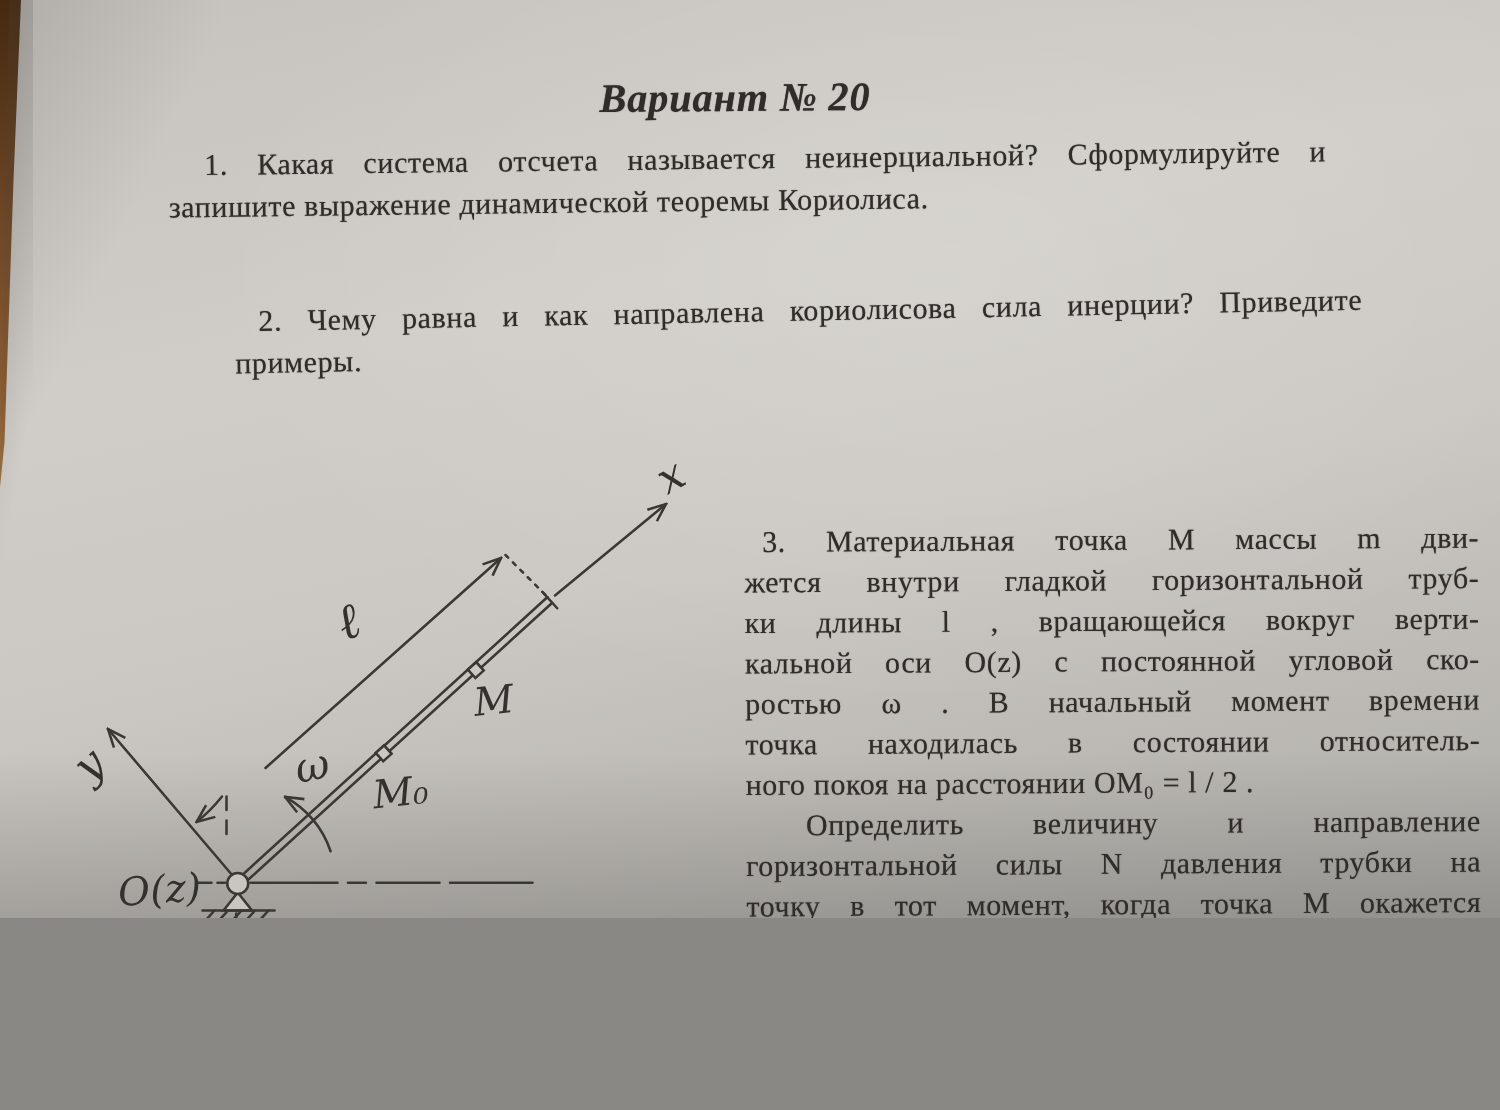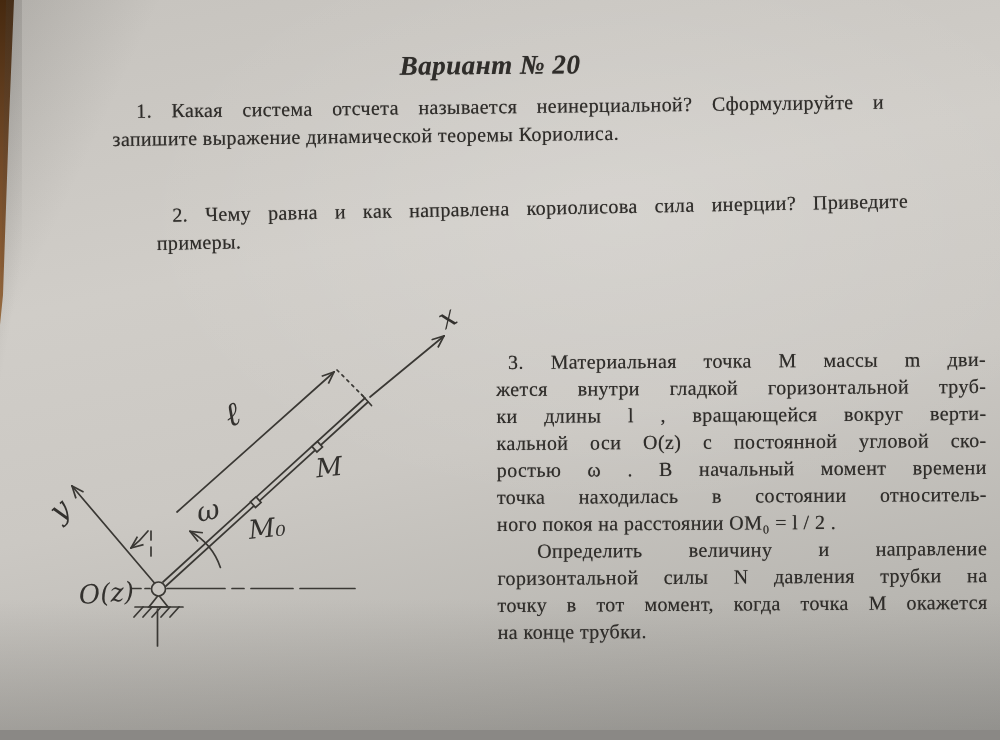--- a/index.html
+++ b/index.html
@@ -1,18 +1,18 @@
 <!DOCTYPE html>
 <html><head>
 <meta charset="utf-8">
 <style>
   html,body{margin:0;padding:0;}
   body{width:1000px;height:740px;overflow:hidden;background:#8a8885;}
   #photo{
-    position:relative;width:1000px;height:730px;overflow:hidden;
+    position:relative;width:1000px;height:612px;overflow:hidden;
     font-family:"Liberation Serif","DejaVu Serif",serif;
     background:
       radial-gradient(ellipse 700px 420px at 62% 30%, rgba(255,255,255,0.14), rgba(255,255,255,0) 70%),
       linear-gradient(115deg, rgba(86,84,80,0.20) 0%, rgba(86,84,80,0) 12%),
       linear-gradient(to bottom, rgba(60,58,55,0) 82%, rgba(60,58,55,0.22) 100%),
       linear-gradient(168deg,#c6c3be 0%,#d0cdc8 34%,#cbc8c3 58%,#b7b5b0 86%,#abaaa6 100%);
   }
   
   .wood{
     position:absolute;left:0;top:0;width:16px;height:330px;

